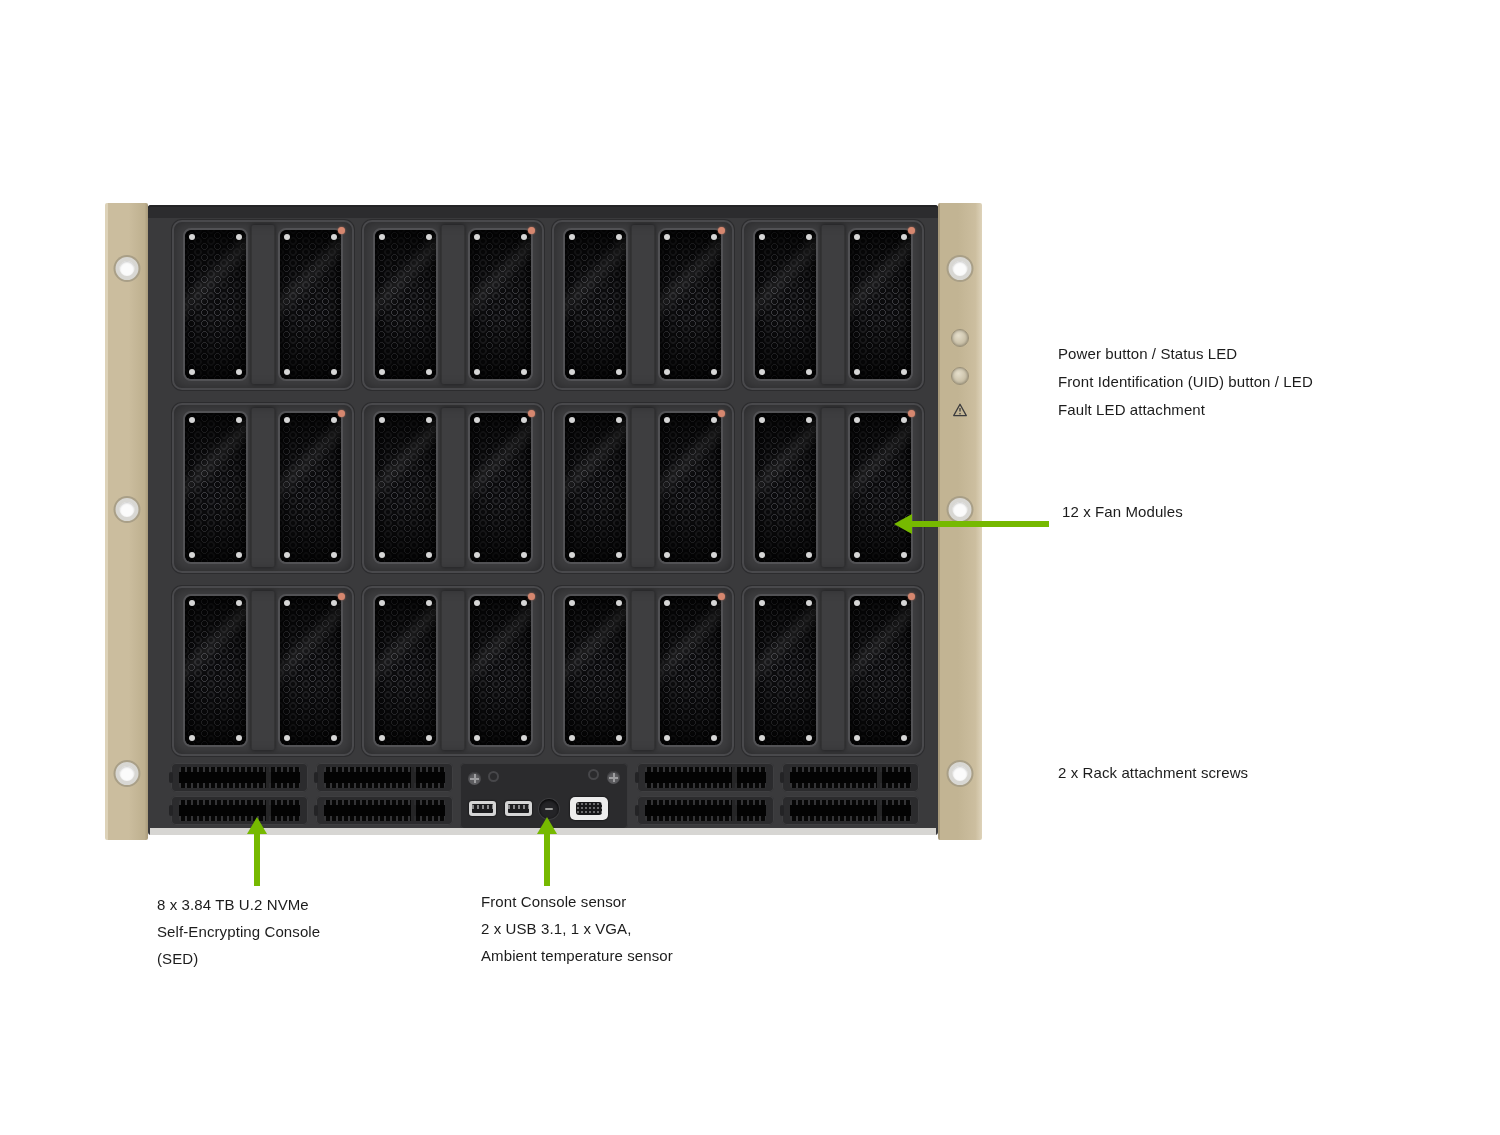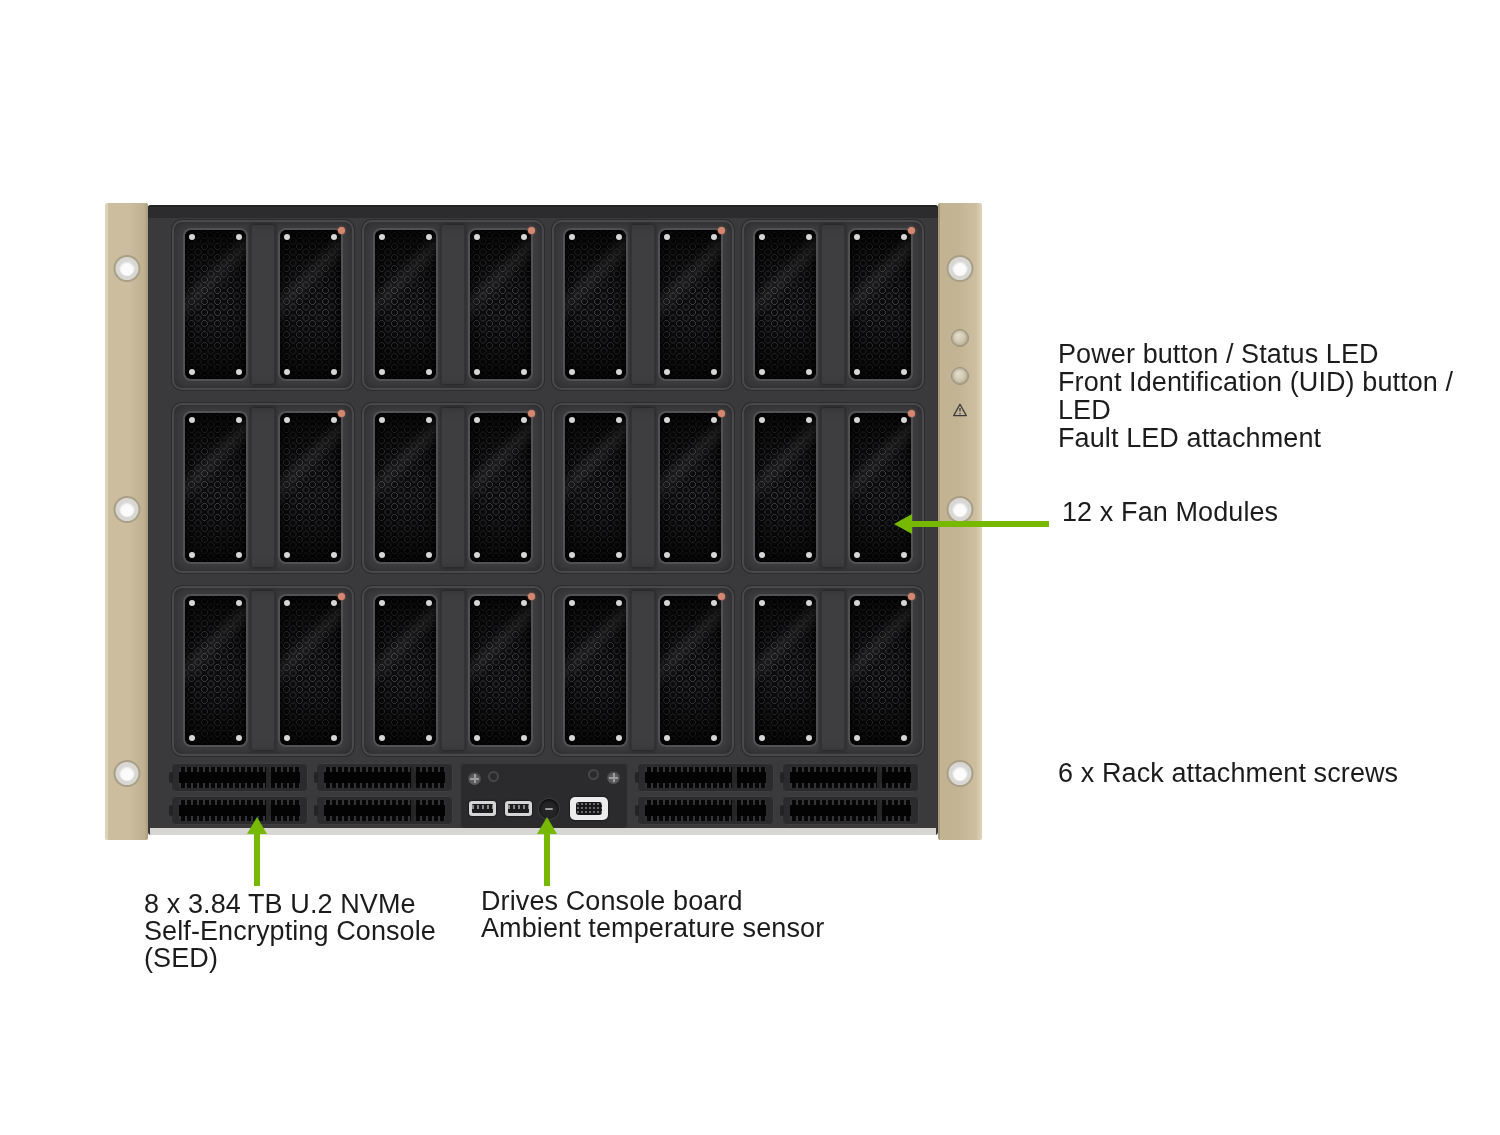--- a/index.html
+++ b/index.html
@@ -86,21 +86,21 @@
   .vga::after{content:'';position:absolute;left:6px;right:6px;top:5px;bottom:5px;background:#161618;border-radius:3px;
     background-image:radial-gradient(circle,#6a6a6c 0.8px, transparent 1.3px);background-size:4px 4px;}
   
   .arrow-stem-h{position:absolute;height:6px;background:var(--accent);}
   .arrow-stem-v{position:absolute;width:6px;background:var(--accent);}
   .arrow-head-left{position:absolute;width:0;height:0;
     border-top:10px solid transparent;border-bottom:10px solid transparent;border-right:18px solid var(--accent);}
   .arrow-head-up{position:absolute;width:0;height:0;
     border-left:10px solid transparent;border-right:10px solid transparent;border-bottom:17px solid var(--accent);}
   
-  .label{position:absolute;font-size:27px;line-height:28px;color:var(--ink);letter-spacing:.1px;}
+  .label{position:absolute;font-size:15px;line-height:28px;color:var(--ink);letter-spacing:.1px;}
   .label .line{display:block;}
   .label-tight{line-height:27px;}
 </style>
 </head>
 <body>
 
 <div id="canvas">
 
   <div class="chassis">
 
@@ -394,26 +394,27 @@
   <span class="arrow-stem-v" style="left:544px;top:833px;height:53px"></span>
 
   <div class="label" style="left:1058px;top:340px">
     <span class="line">Power button / Status LED</span>
     <span class="line">Front Identification (UID) button / LED</span>
     <span class="line">Fault LED attachment</span>
   </div>
 
   <div class="label" style="left:1062px;top:498px">12 x Fan Modules</div>
 
-  <div class="label" style="left:1058px;top:759px">6 x Rack attachment screws</div>
-
-  <div class="label label-tight" style="left:144px;top:891px">
+  <div class="label" style="left:1058px;top:759px">2 x Rack attachment screws</div>
+
+  <div class="label label-tight" style="left:157px;top:891px">
     <span class="line">8 x 3.84 TB U.2 NVMe</span>
     <span class="line">Self-Encrypting Console</span>
     <span class="line">(SED)</span>
   </div>
 
   <div class="label label-tight" style="left:481px;top:888px">
-    <span class="line">Drives Console board</span>
+    <span class="line">Front Console sensor</span>
+    <span class="line">2 x USB 3.1, 1 x VGA,</span>
     <span class="line">Ambient temperature sensor</span>
   </div>
 
 </div>
 
 </body></html>

